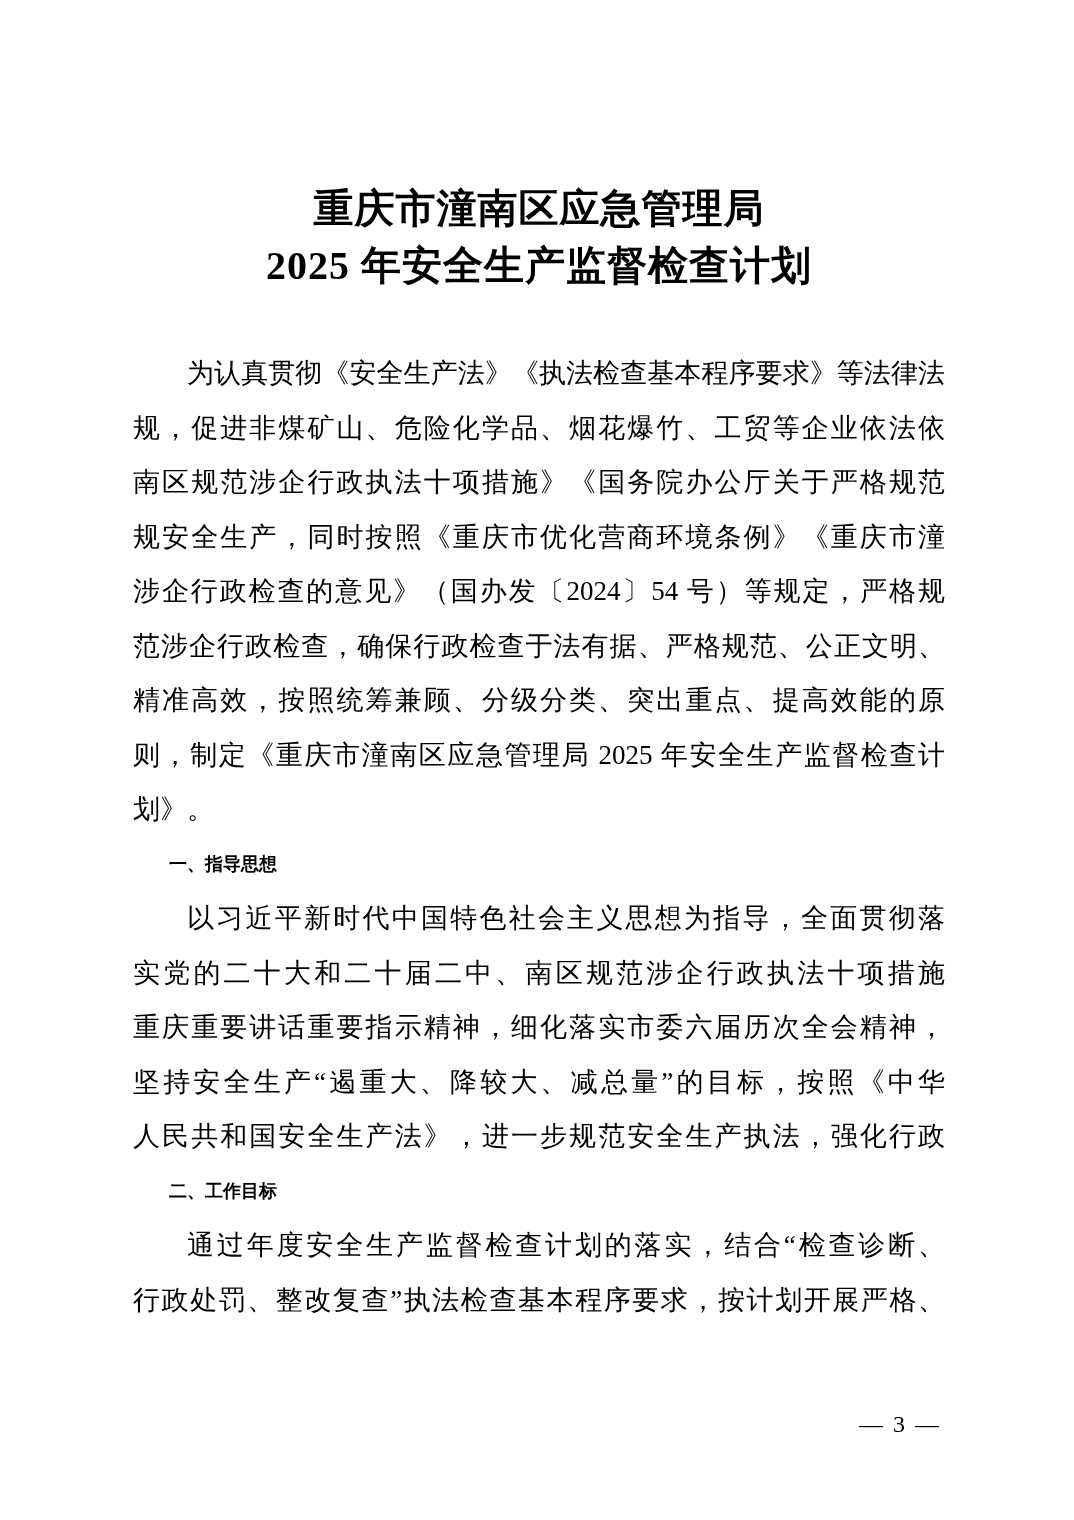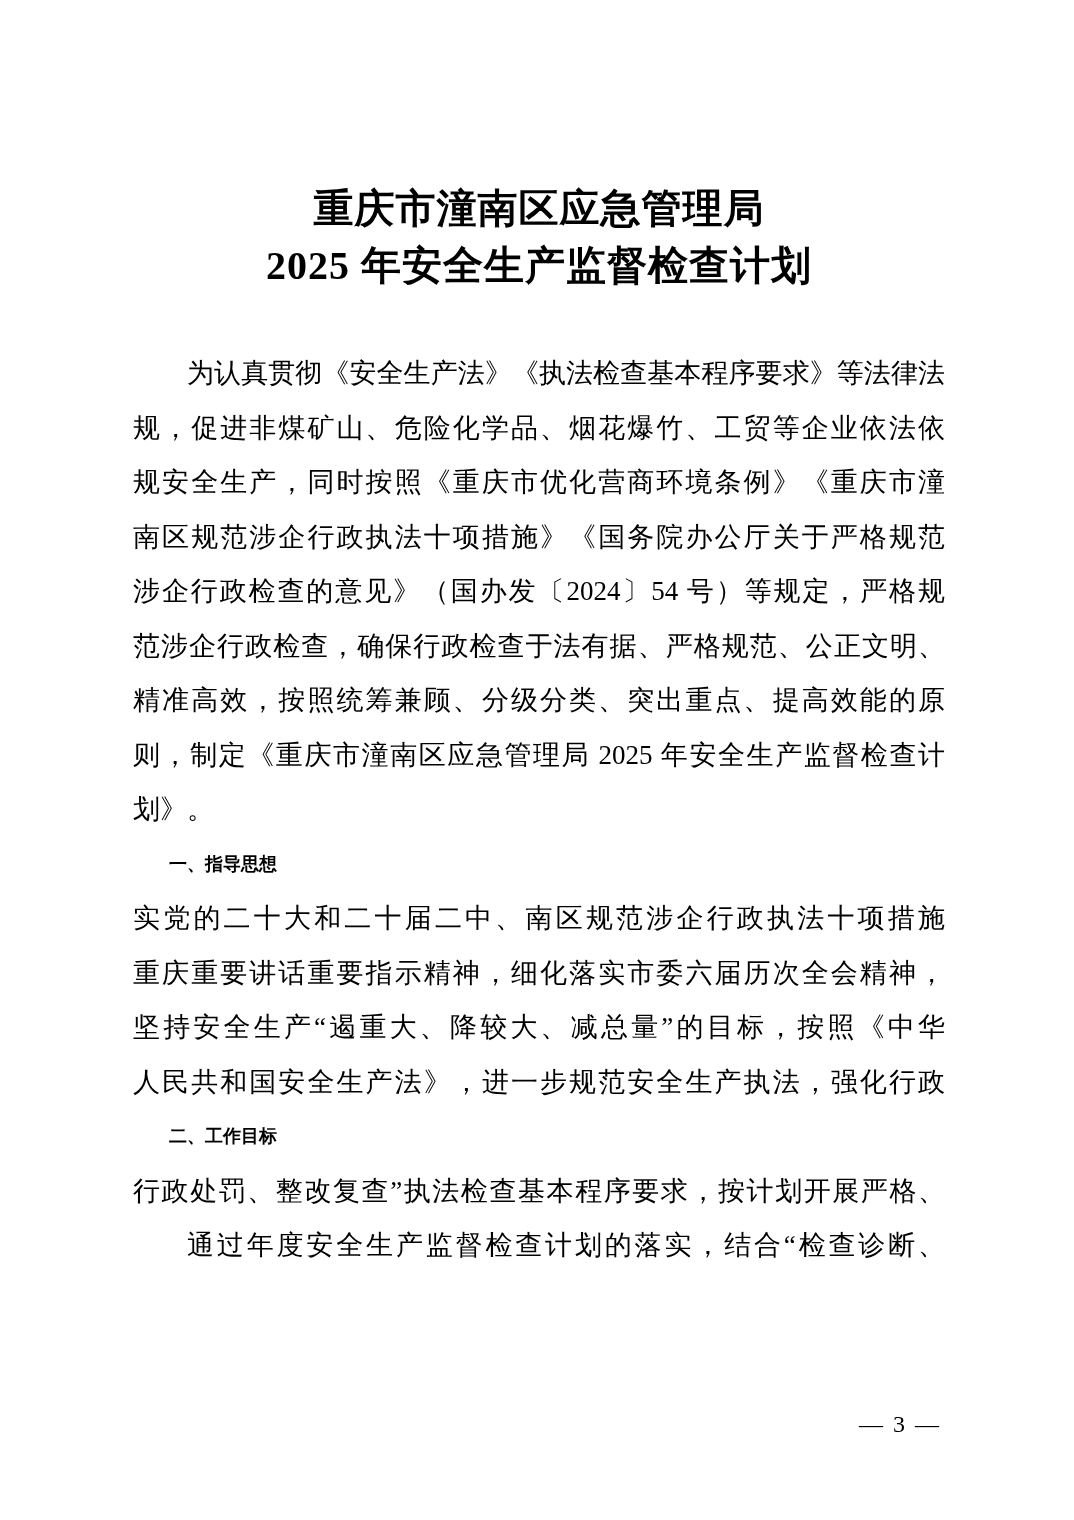--- a/index.html
+++ b/index.html
@@ -76,36 +76,37 @@
 <div class="page" style="background: rgb(255, 255, 255); color: rgb(0, 0, 0);">
   <div class="content">
     <div class="title-block">
       <div class="title-line">重庆市潼南区应急管理局</div>
       <div class="title-line">2025 年安全生产监督检查计划</div>
     </div>
     <div class="doc-body">
         <div class="paragraph">
           <div class="line first">为认真贯彻《安全生产法》《执法检查基本程序要求》等法律法</div>
           <div class="line">规，促进非煤矿山、危险化学品、烟花爆竹、工贸等企业依法依</div>
+          <div class="line">南区规范涉企行政执法十项措施》《国务院办公厅关于严格规范</div>
           <div class="line">规安全生产，同时按照《重庆市优化营商环境条例》《重庆市潼</div>
-          <div class="line">南区规范涉企行政执法十项措施》《国务院办公厅关于严格规范</div>
           <div class="line">涉企行政检查的意见》（国办发〔2024〕54 号）等规定，严格规</div>
           <div class="line">范涉企行政检查，确保行政检查于法有据、严格规范、公正文明、</div>
           <div class="line">精准高效，按照统筹兼顾、分级分类、突出重点、提高效能的原</div>
           <div class="line">则，制定《重庆市潼南区应急管理局 2025 年安全生产监督检查计</div>
           <div class="line para-end">划》。</div>
         </div>
         <div class="heading">一、指导思想</div>
         <div class="paragraph">
+          <div class="line first">以习近平新时代中国特色社会主义思想为指导，全面贯彻落</div>
           <div class="line">实党的二十大和二十届二中、南区规范涉企行政执法十项措施</div>
           <div class="line">重庆重要讲话重要指示精神，细化落实市委六届历次全会精神，</div>
           <div class="line">坚持安全生产“遏重大、降较大、减总量”的目标，按照《中华</div>
           <div class="line">人民共和国安全生产法》，进一步规范安全生产执法，强化行政</div>
         </div>
         <div class="heading">二、工作目标</div>
         <div class="paragraph">
+          <div class="line first">通过年度安全生产监督检查计划的落实，结合“检查诊断、</div>
           <div class="line">行政处罚、整改复查”执法检查基本程序要求，按计划开展严格、</div>
-          <div class="line first">通过年度安全生产监督检查计划的落实，结合“检查诊断、</div>
         </div>
       </div>
   </div>
   <div class="page-number">— 3 —</div>
 </div>
 
 </body></html>

